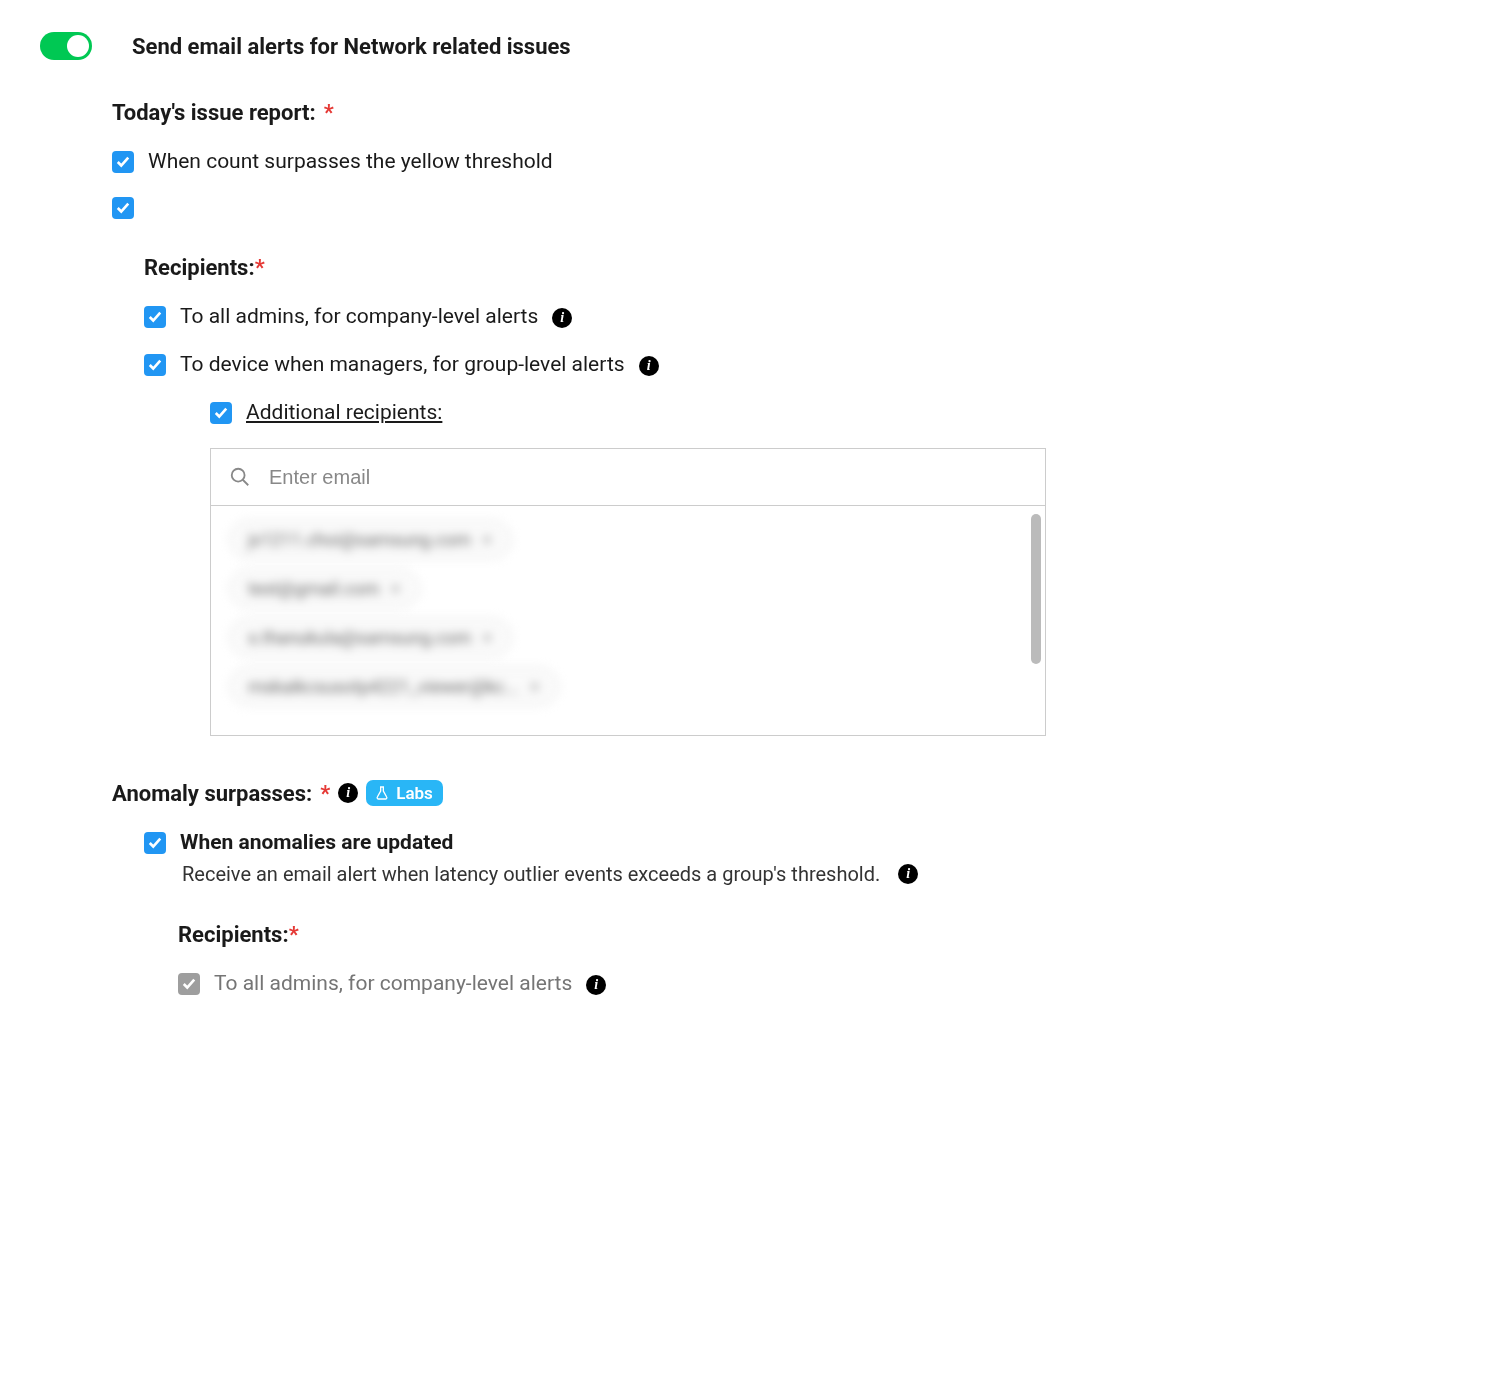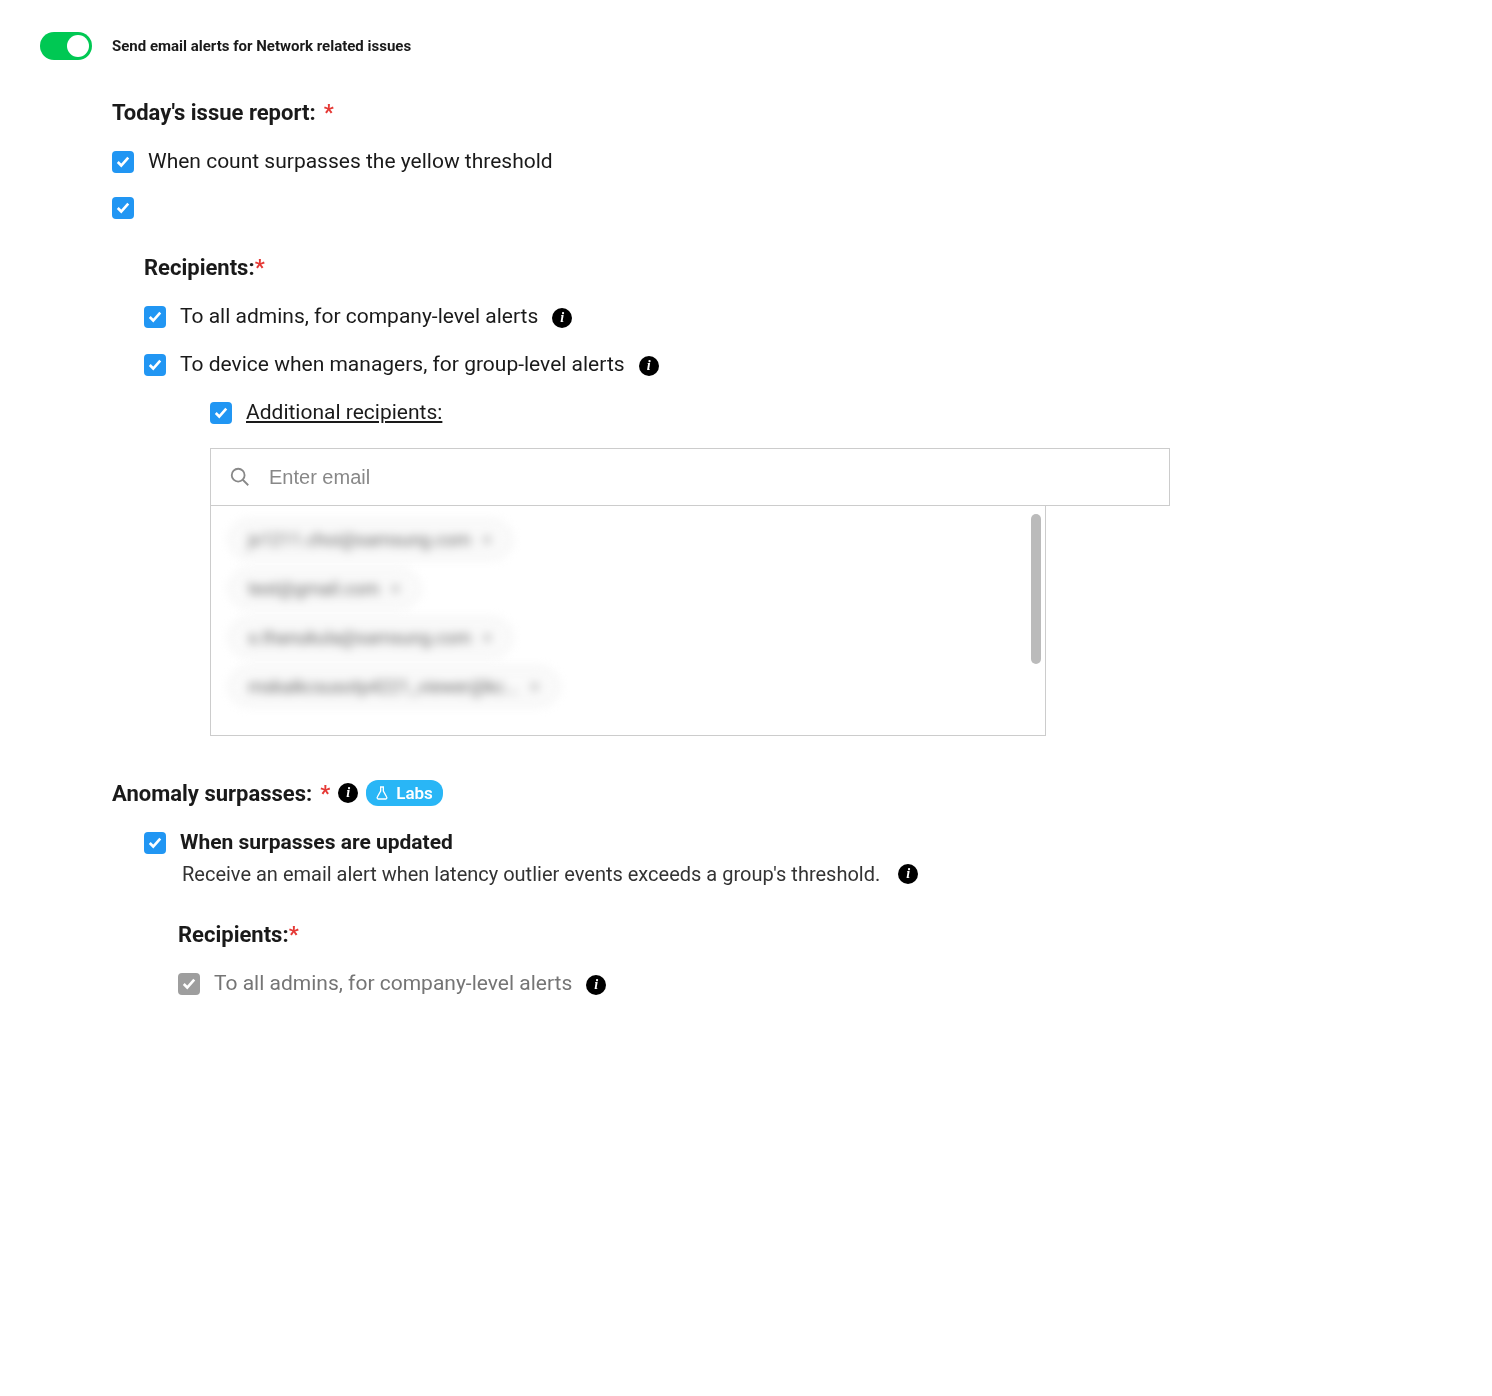--- a/index.html
+++ b/index.html
@@ -33,21 +33,22 @@
       position: absolute;
       right: 3px;
       top: 3px;
       width: 22px;
       height: 22px;
       background: #fff;
       border-radius: 50%;
     }
     .toggle-title {
       font-weight: 700;
-      font-size: 15px;
+      font-size: 22px;
+      margin-left: 20px;
     }
     .section-header {
       font-weight: 700;
       font-size: 22px;
       margin-left: 72px;
       margin-bottom: 24px;
       display: flex;
       align-items: center;
       gap: 8px;
     }
@@ -122,21 +123,21 @@
     }
     .email-input-wrap {
       margin-left: 170px;
       position: relative;
       margin-bottom: 0;
       border: 1px solid #ccc;
       display: flex;
       align-items: center;
       padding: 0 18px;
       height: 58px;
-      width: 960px;
+      width: 836px;
     }
     .email-input-wrap svg {
       width: 22px;
       height: 22px;
       stroke: #888;
       stroke-width: 2;
       fill: none;
       flex-shrink: 0;
       margin-right: 18px;
     }
@@ -184,21 +185,21 @@
       filter: blur(5px);
       background: #fafafa;
     }
     .chip-x {
       color: #888;
       font-size: 14px;
     }
     .labs-badge {
       background: #29b6f6;
       color: #fff;
-      border-radius: 12px;
+      border-radius: 7px;
       padding: 3px 10px 3px 8px;
       font-size: 17px;
       font-weight: 600;
       display: inline-flex;
       align-items: center;
       gap: 6px;
       text-align: center;
     }
     .labs-badge svg {
       width: 16px;
@@ -324,21 +325,21 @@
   </span>
 </div>
 
 <div class="anomaly-block">
   <div class="checkbox-row">
     <div class="checkbox checked">
       <svg viewBox="0 0 16 16">
           <polyline points="2,8 6,12 14,3"></polyline>
         </svg>
     </div>
-    <span class="check-label bold">When surpasses are updated</span>
+    <span class="check-label bold">When anomalies are updated</span>
   </div>
   <div class="anomaly-desc">
     <span>Receive an email alert when latency outlier events exceeds a group's threshold.</span>
     <span class="info-icon">i</span>
   </div>
 
   <div class="sub-header indent-2">
     <span>Recipients:</span><span class="required">*</span>
   </div>
 

